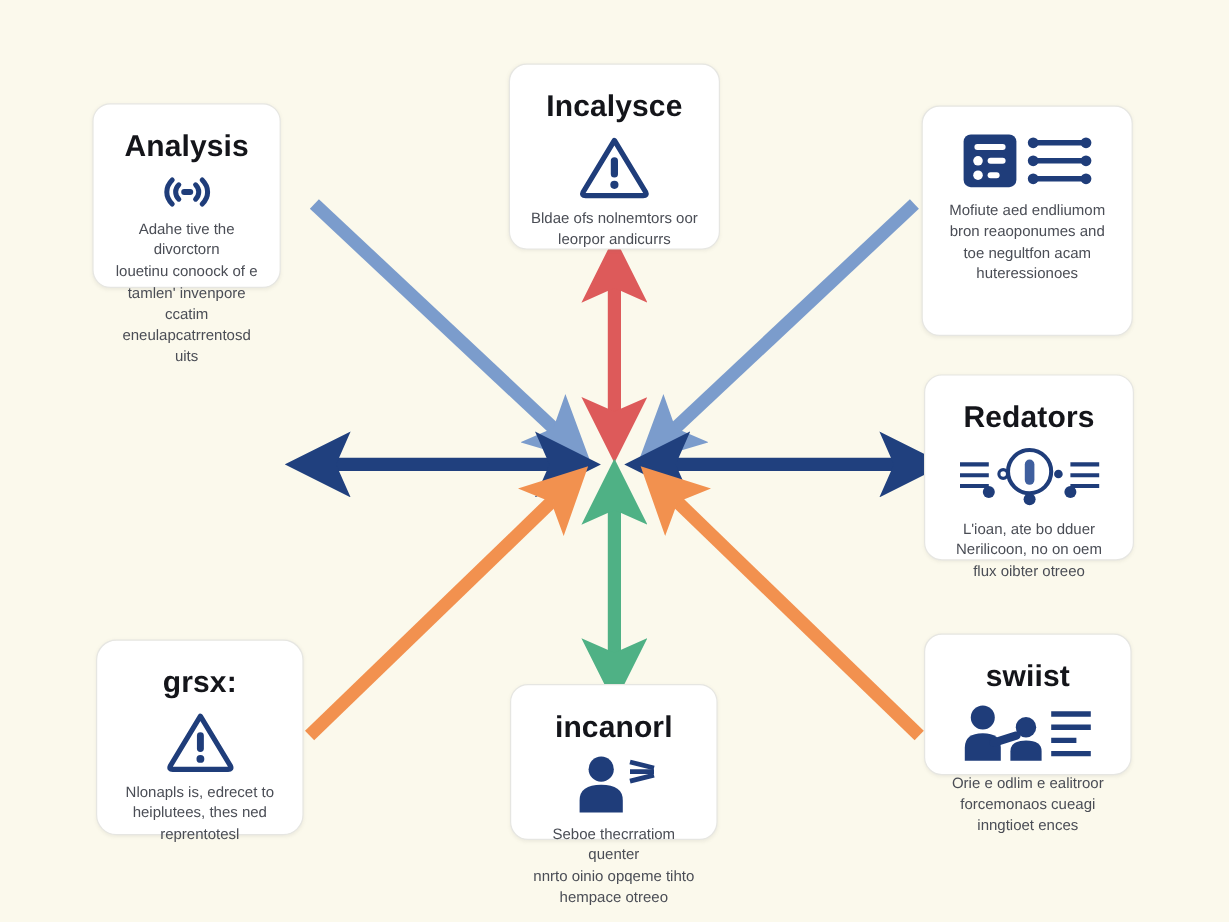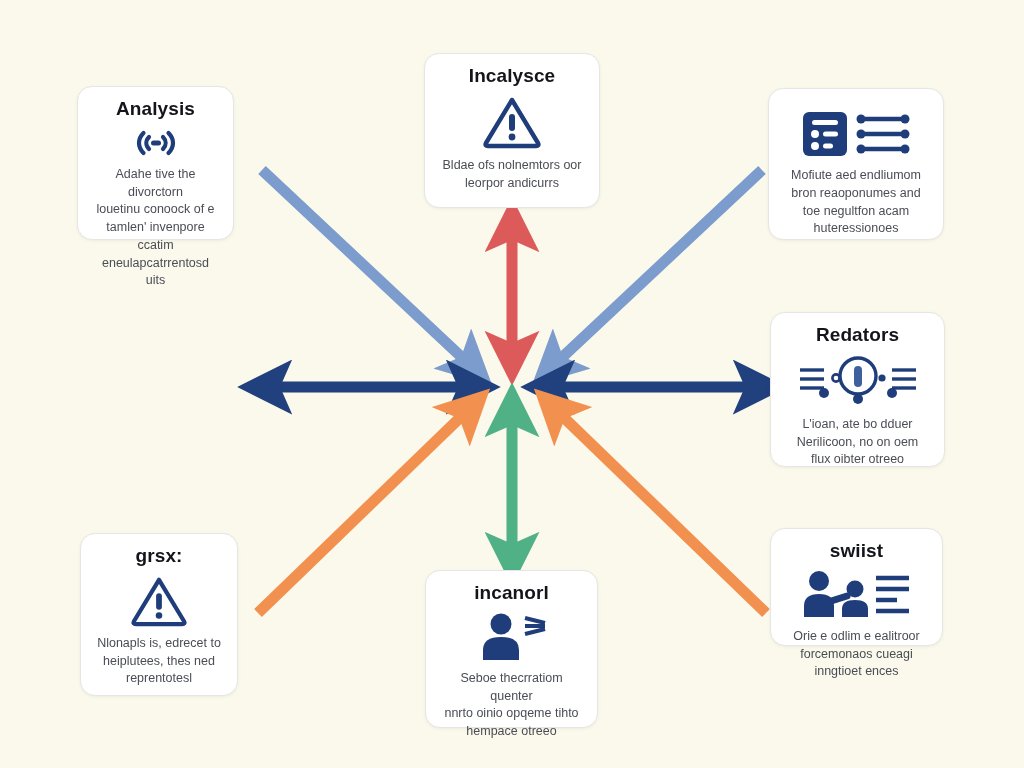--- a/index.html
+++ b/index.html
@@ -34,49 +34,49 @@
     border: 1px solid #e6e6e2;
     border-radius: 15px;
     box-shadow: 0 1px 3px rgba(120,120,110,0.10);
     display: flex;
     flex-direction: column;
     align-items: center;
     padding: 12px 14px 14px 14px;
     text-align: center;
   }
   .card-title {
-    font-size: 19px;
+    font-size: 25px;
     font-weight: bold;
     color: #14151a;
     letter-spacing: 0.1px;
-    margin: 0 0 4px 0;
+    margin: 10px 0 4px 0;
     line-height: 1.1;
   }
   .card-icon {
     display: flex;
     align-items: center;
     justify-content: center;
     margin: 4px 0 8px 0;
   }
   .card-body {
     font-size: 12.5px;
     line-height: 1.42;
     color: #4a4d55;
     max-width: 100%;
   }
   .card-body span { display: block; }
 
   
   #card-analysis      { left: 77px;  top: 86px;  width: 157px; height: 154px; }
   #card-alerts        { left: 424px; top: 53px;  width: 176px; height: 155px; }
-  #card-infrastructure{ left: 768px; top: 88px;  width: 176px; height: 152px; }
+  #card-infrastructure{ left: 768px; top: 88px;  width: 176px; height: 192px; }
   #card-filter        { left: 80px;  top: 312px; width: 175px; height: 152px; }
   #card-redators      { left: 770px; top: 312px; width: 175px; height: 155px; }
-  #card-warnings      { left: 80px;  top: 533px; width: 158px; height: 163px; }
-  #card-incident      { left: 425px; top: 570px; width: 173px; height: 158px; }
+  #card-warnings      { left: 80px;  top: 533px; width: 173px; height: 163px; border-radius: 17px; }
+  #card-incident      { left: 425px; top: 570px; width: 173px; height: 130px; }
   #card-collab        { left: 770px; top: 528px; width: 173px; height: 118px; }
 </style>
 </head>
 <body>
 
 <div id="stage">
 
   <svg id="arrow-layer" viewBox="0 0 1024 768" width="1024" height="768">
     <defs>
       <marker id="h-blue" markerWidth="5" markerHeight="5" refX="2.2" refY="2.5" orient="auto">

